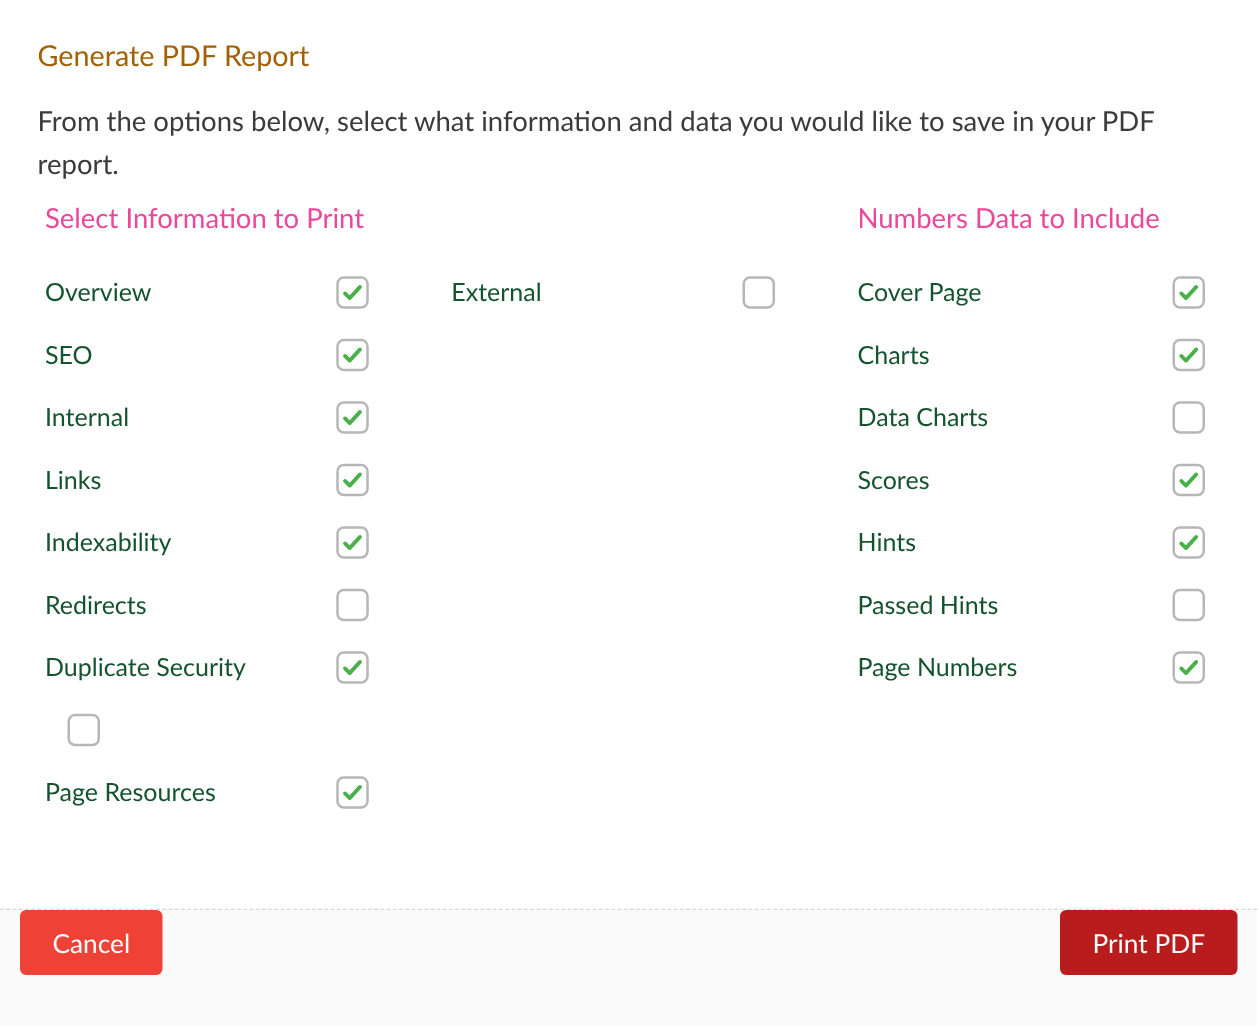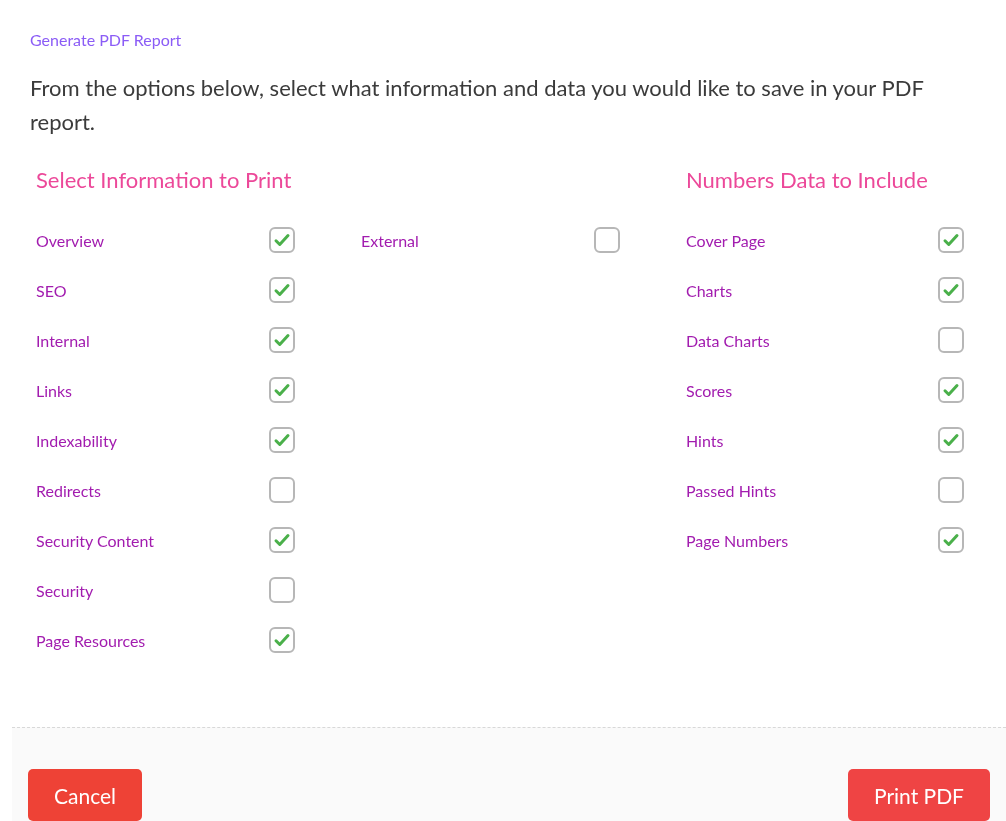--- a/index.html
+++ b/index.html
@@ -12,31 +12,31 @@
       background: #ffffff;
       color: #3b3b3b;
       width: 1006px;
       height: 821px;
       position: relative;
     }
     .dialog-content {
       padding: 30px 30px 15px 30px;
     }
     .dialog-title {
-      font-size: 16px;
-      font-weight: 400;
-      color: #8b5cf6;
+      font-size: 23px;
+      font-weight: 400;
+      color: #a16207;
       margin-bottom: 22px;
     }
     .dialog-description {
       font-size: 22px;
       font-weight: 400;
       color: #3b3b3b;
       line-height: 1.55;
-      margin-bottom: 27px;
+      margin-bottom: 12px;
     }
     .columns {
       display: flex;
       gap: 0;
     }
     .column-left {
       flex: 0 0 630px;
     }
     .column-right {
       flex: 1;
@@ -58,22 +58,22 @@
       display: flex;
       align-items: center;
       height: 50px;
       padding-left: 6px;
     }
     .checkbox-row.right-col {
       justify-content: center;
       padding-right: 12px;
     }
     .checkbox-label {
-      font-size: 16px;
-      color: #a21caf;
+      font-size: 20px;
+      color: #14532d;
       flex: 1;
     }
     .checkbox-control {
       width: 26px;
       height: 26px;
       border: 2px solid #b7b7b7;
       border-radius: 6px;
       background: #ffffff;
       display: inline-flex;
       align-items: center;
@@ -90,46 +90,46 @@
       display: block;
     }
     .checkbox-control svg {
       display: none;
       width: 18px;
       height: 18px;
     }
     .footer {
       position: absolute;
       bottom: 0;
-      left: 12px;
+      left: 0;
       right: 0;
       height: 94px;
       background: #fafafa;
       border-top: 1px dashed #d8d8d8;
       display: flex;
-      align-items: flex-end;
+      align-items: flex-start;
       justify-content: space-between;
       padding: 0 16px;
     }
     .btn {
       height: 52px;
       padding: 0 26px;
       border: none;
       border-radius: 5px;
       font-size: 21px;
       font-weight: 400;
       cursor: pointer;
       color: #ffffff;
       font-family: inherit;
     }
     .btn-cancel {
       background: #ee4236;
     }
     .btn-print {
-      background: #ef4444;
+      background: #b91c1c;
     }
   </style>
 </head>
 <body>
 
 <div class="dialog-content">
   <h1 class="dialog-title">Generate PDF Report</h1>
   <p class="dialog-description">From the options below, select what information and data you would like to save in your PDF report.</p>
 
   <div class="columns">
@@ -176,29 +176,28 @@
                 <svg viewBox="0 0 24 24" fill="none" stroke="#4ab04a" stroke-width="4" stroke-linecap="round" stroke-linejoin="round">
                   <polyline points="4 13 9 18 20 6"></polyline>
                 </svg>
               </span>
             </div>
             <div class="checkbox-row">
               <span class="checkbox-label">Redirects</span>
               <span class="checkbox-control"></span>
             </div>
             <div class="checkbox-row">
-              <span class="checkbox-label">Security Content</span>
-              <span class="checkbox-control checked">
-                <svg viewBox="0 0 24 24" fill="none" stroke="#4ab04a" stroke-width="4" stroke-linecap="round" stroke-linejoin="round">
-                  <polyline points="4 13 9 18 20 6"></polyline>
-                </svg>
-              </span>
-            </div>
-            <div class="checkbox-row">
-              <span class="checkbox-label">Security</span>
+              <span class="checkbox-label">Duplicate Security</span>
+              <span class="checkbox-control checked">
+                <svg viewBox="0 0 24 24" fill="none" stroke="#4ab04a" stroke-width="4" stroke-linecap="round" stroke-linejoin="round">
+                  <polyline points="4 13 9 18 20 6"></polyline>
+                </svg>
+              </span>
+            </div>
+            <div class="checkbox-row">
               <span class="checkbox-control"></span>
             </div>
             <div class="checkbox-row">
               <span class="checkbox-label">Page Resources</span>
               <span class="checkbox-control checked">
                 <svg viewBox="0 0 24 24" fill="none" stroke="#4ab04a" stroke-width="4" stroke-linecap="round" stroke-linejoin="round">
                   <polyline points="4 13 9 18 20 6"></polyline>
                 </svg>
               </span>
             </div>

